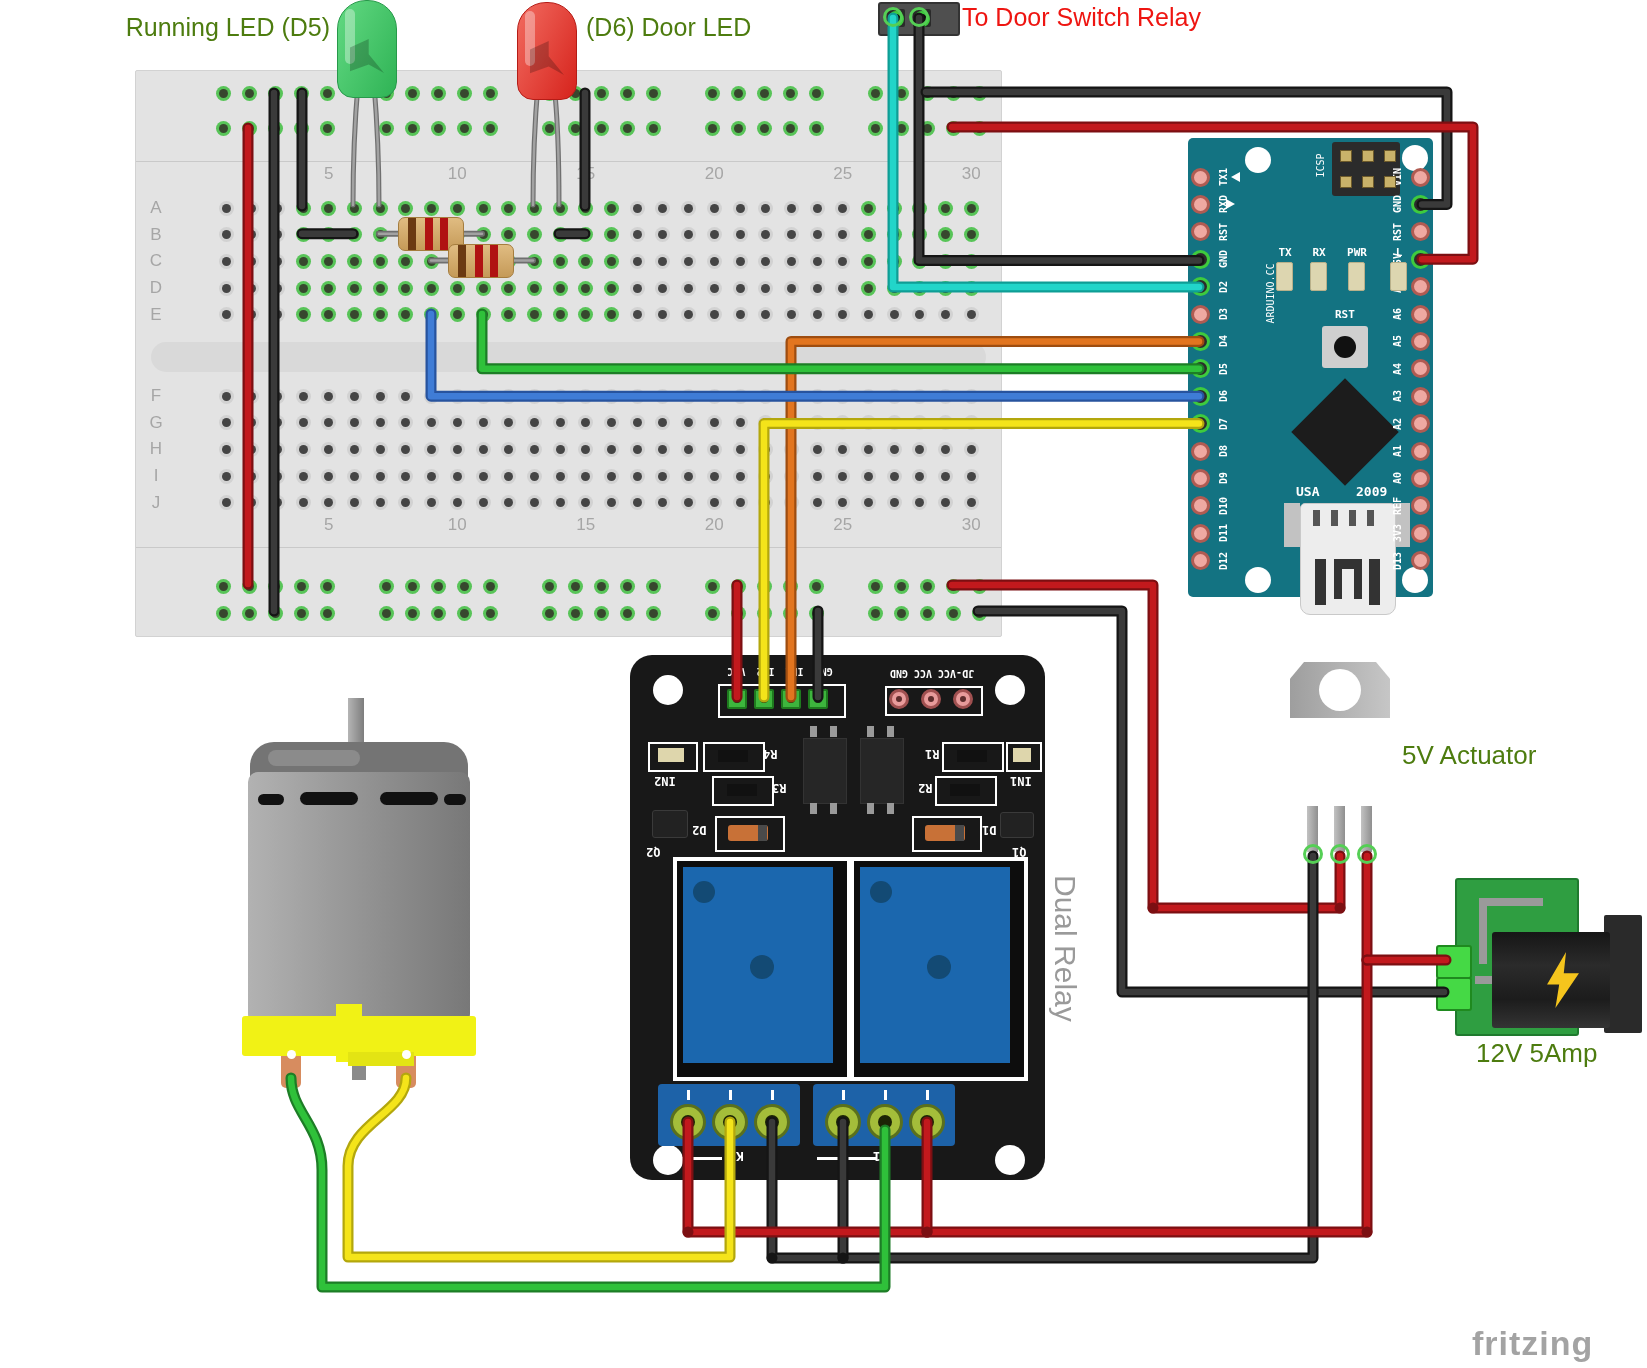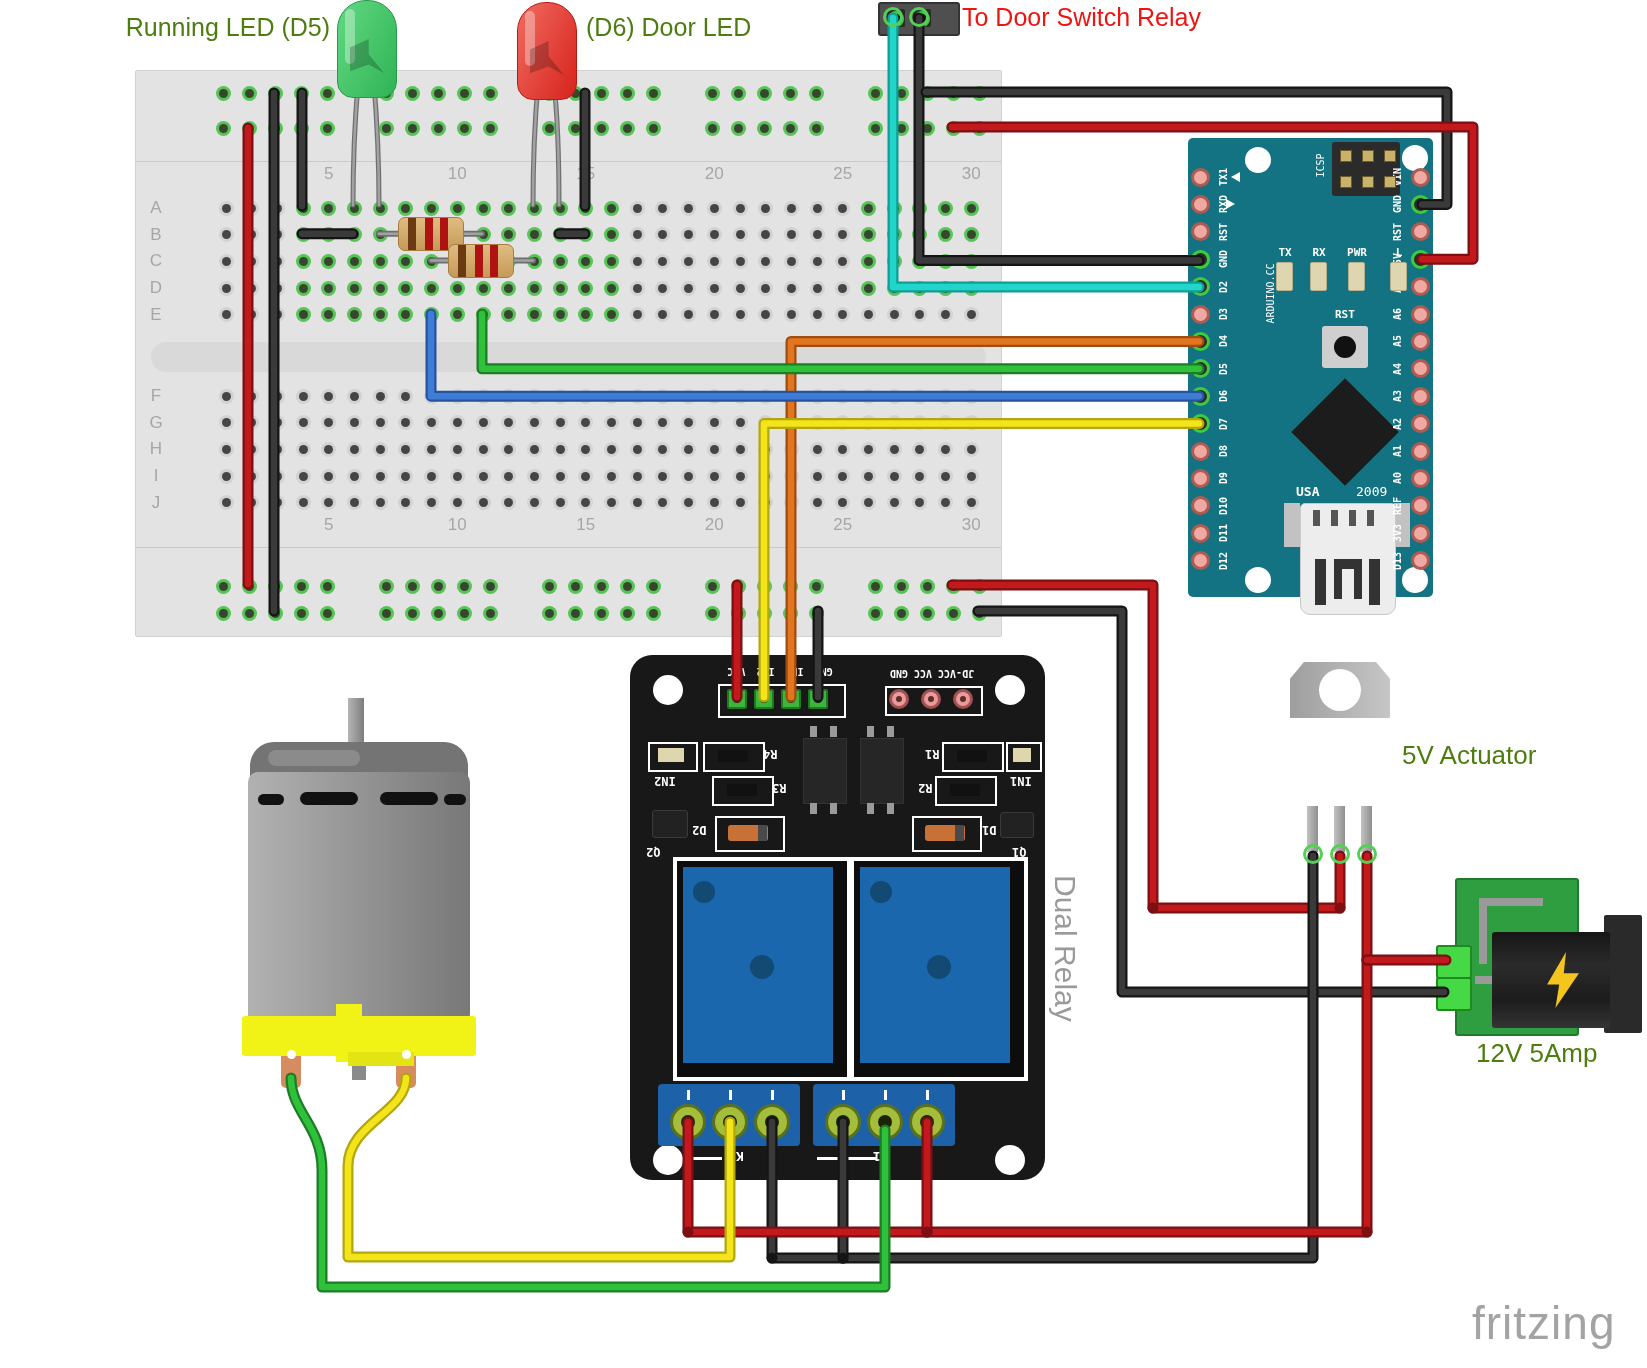--- a/index.html
+++ b/index.html
@@ -63,21 +63,21 @@
   .tick{position:absolute;width:3px;height:10px;background:#fff}
   .kline{position:absolute;height:3px;background:#fff}
   
   .motorpart{position:absolute}
   #motorText{position:absolute;left:248px;top:830px;width:222px;text-align:center;color:#2b2b2b;
              font-size:27px;line-height:31px;z-index:3}
   
   .regleg{position:absolute;width:11px;height:46px;background:linear-gradient(90deg,#c2c2c2,#8f8f8f)}
   
   .z2{z-index:2}.z3{z-index:3}.z6{z-index:6}
-  #fritzing{position:absolute;left:1472px;top:1296px;font-size:46px;font-weight:normal;color:#a3a3a3;
+  #fritzing{position:absolute;left:1472px;top:1324px;font-size:34px;font-weight:bold;color:#a3a3a3;
             letter-spacing:1px;z-index:7}
   #dualRelayLbl{position:absolute;left:1048px;top:875px;writing-mode:vertical-rl;color:#9a9a9a;font-size:30px;z-index:7}
 </style>
 </head>
 <body>
 
 <div id="stage">
 
   <div id="breadboard">
     <div class="bline" style="top:90px"></div>
@@ -543,21 +543,21 @@
     <div class="icsp" style="left:144px;top:4px;width:68px;height:54px"></div>
     <span class="sk vtext" style="left:120px;top:22px;font-size:10px">ICSP</span>
     <span class="sk" style="left:218px;top:10px;font-size:14px">1</span>
     <span class="sk vtext" style="left:52px;top:150px;font-size:10px">ARDUINO.CC</span>
     <span class="sk" style="left:147px;top:170px;font-size:11px;font-weight:bold">RST</span>
     <div class="abs" style="left:134px;top:188px;width:46px;height:42px;background:#cfcfcf;border-radius:3px">
       <div class="abs" style="left:12px;top:10px;width:22px;height:22px;border-radius:50%;background:#111"></div>
     </div>
     <div class="abs" style="left:119px;top:256px;width:76px;height:76px;background:#1c1c1c;transform:rotate(45deg)"></div>
     <span class="sk" style="left:108px;top:346px;font-size:13px;font-weight:bold">USA</span>
-    <span class="sk" style="left:168px;top:346px;font-size:13px;font-weight:normal">2009</span>
+    <span class="sk" style="left:168px;top:346px;font-size:13px;font-weight:bold">2009</span>
 
     <div class="abs" style="left:96px;top:365px;width:16px;height:44px;background:#c2c2c2"></div>
     <div class="abs" style="left:206px;top:365px;width:16px;height:44px;background:#c2c2c2"></div>
     <div class="abs" style="left:112px;top:365px;width:94px;height:110px;background:#ededed;border:1px solid #c9c9c9;border-radius:5px 5px 10px 10px">
       <div class="abs" style="left:12px;top:6px;width:7px;height:16px;background:#555"></div>
       <div class="abs" style="left:30px;top:6px;width:7px;height:16px;background:#555"></div>
       <div class="abs" style="left:48px;top:6px;width:7px;height:16px;background:#555"></div>
       <div class="abs" style="left:66px;top:6px;width:7px;height:16px;background:#555"></div>
       <div class="abs" style="left:14px;top:55px;width:11px;height:46px;background:#333"></div>
       <div class="abs" style="left:68px;top:55px;width:11px;height:46px;background:#333"></div>

